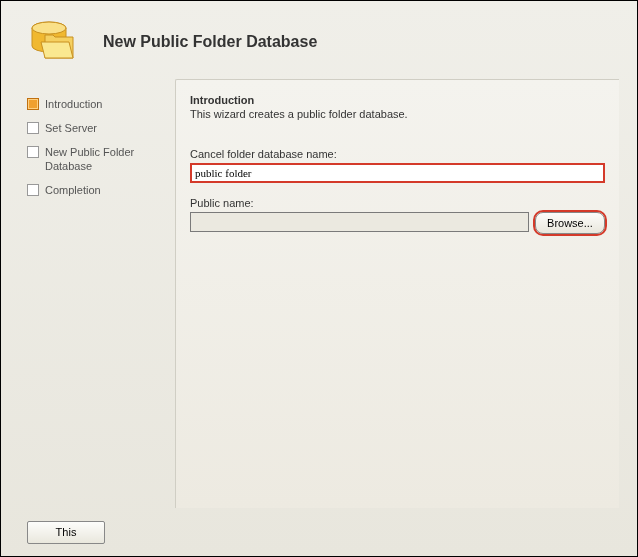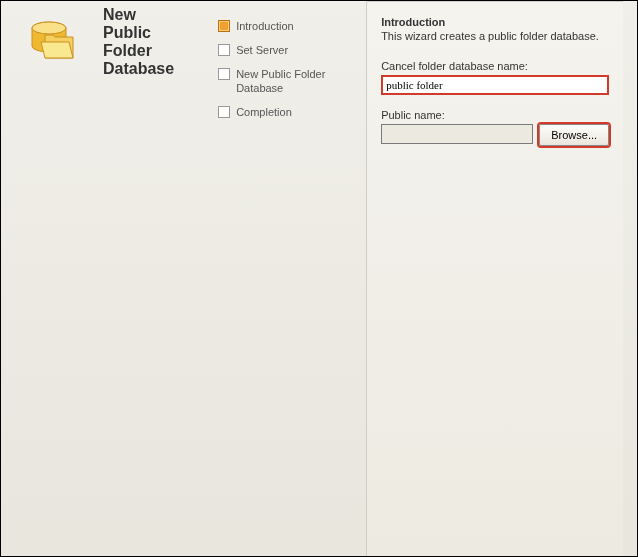--- a/index.html
+++ b/index.html
@@ -14,20 +14,21 @@
       width: 638px;
       height: 557px;
       overflow: hidden;
     }
     .dialog {
       width: 638px;
       height: 557px;
       border: 1px solid #000;
       background: linear-gradient(to bottom, #f0efe9 0%, #e8e6dd 100%);
       display: flex;
+      flex-direction: column;
     }
     .header {
       display: flex;
       align-items: center;
       padding: 12px 18px 8px 26px;
       height: 78px;
     }
     .folder-icon {
       width: 56px;
       height: 56px;
@@ -83,21 +84,21 @@
       padding: 14px 14px;
       border-radius: 2px 0 0 0;
     }
     .section-title {
       font-weight: bold;
       color: #333;
       margin-bottom: 2px;
     }
     .section-desc {
       color: #333;
-      margin-bottom: 18px;
+      margin-bottom: 28px;
     }
     .field-label {
       color: #333;
       margin-bottom: 3px;
     }
     .field-row {
       display: flex;
       align-items: stretch;
       margin-bottom: 14px;
     }
@@ -127,20 +128,21 @@
       border: 1px solid #888;
       background: linear-gradient(to bottom, #fdfdfb 0%, #e9e7dd 100%);
       font-family: inherit;
       font-size: 11px;
       cursor: pointer;
       border-radius: 2px;
     }
     .browse-btn.highlighted {
       outline: 2px solid #d43a2a;
       outline-offset: 0px;
+      border-radius: 8px;
     }
     .footer {
       height: 48px;
       display: flex;
       align-items: center;
       padding: 0 18px 0 26px;
       border-top: 0px solid #d0cec4;
     }
     .footer-left {
       flex: 0 0 auto;

